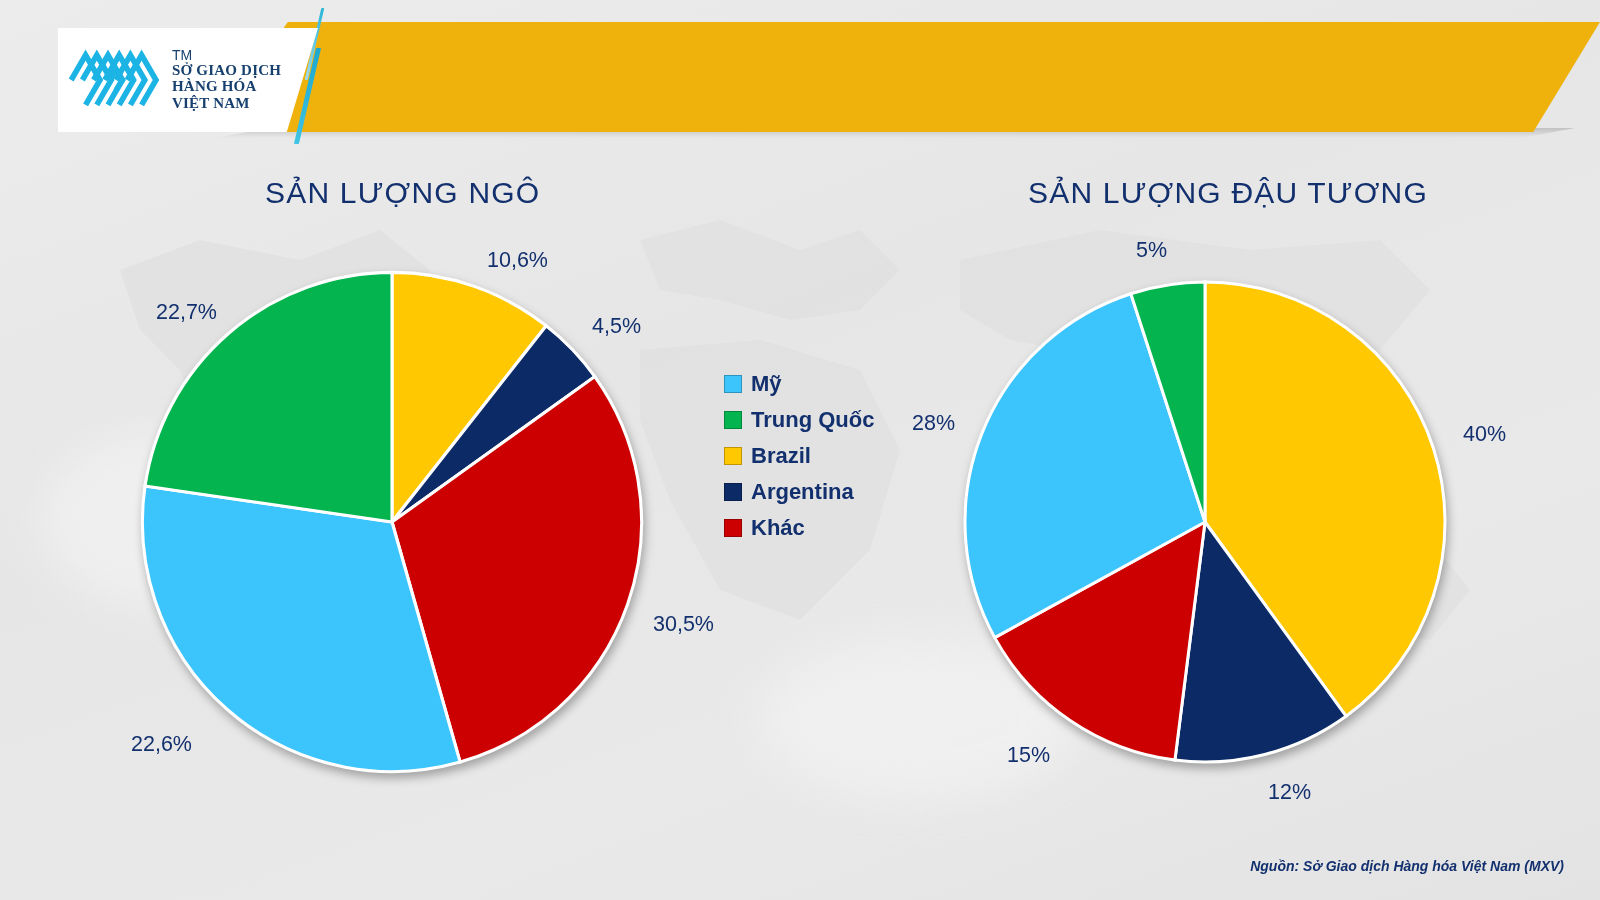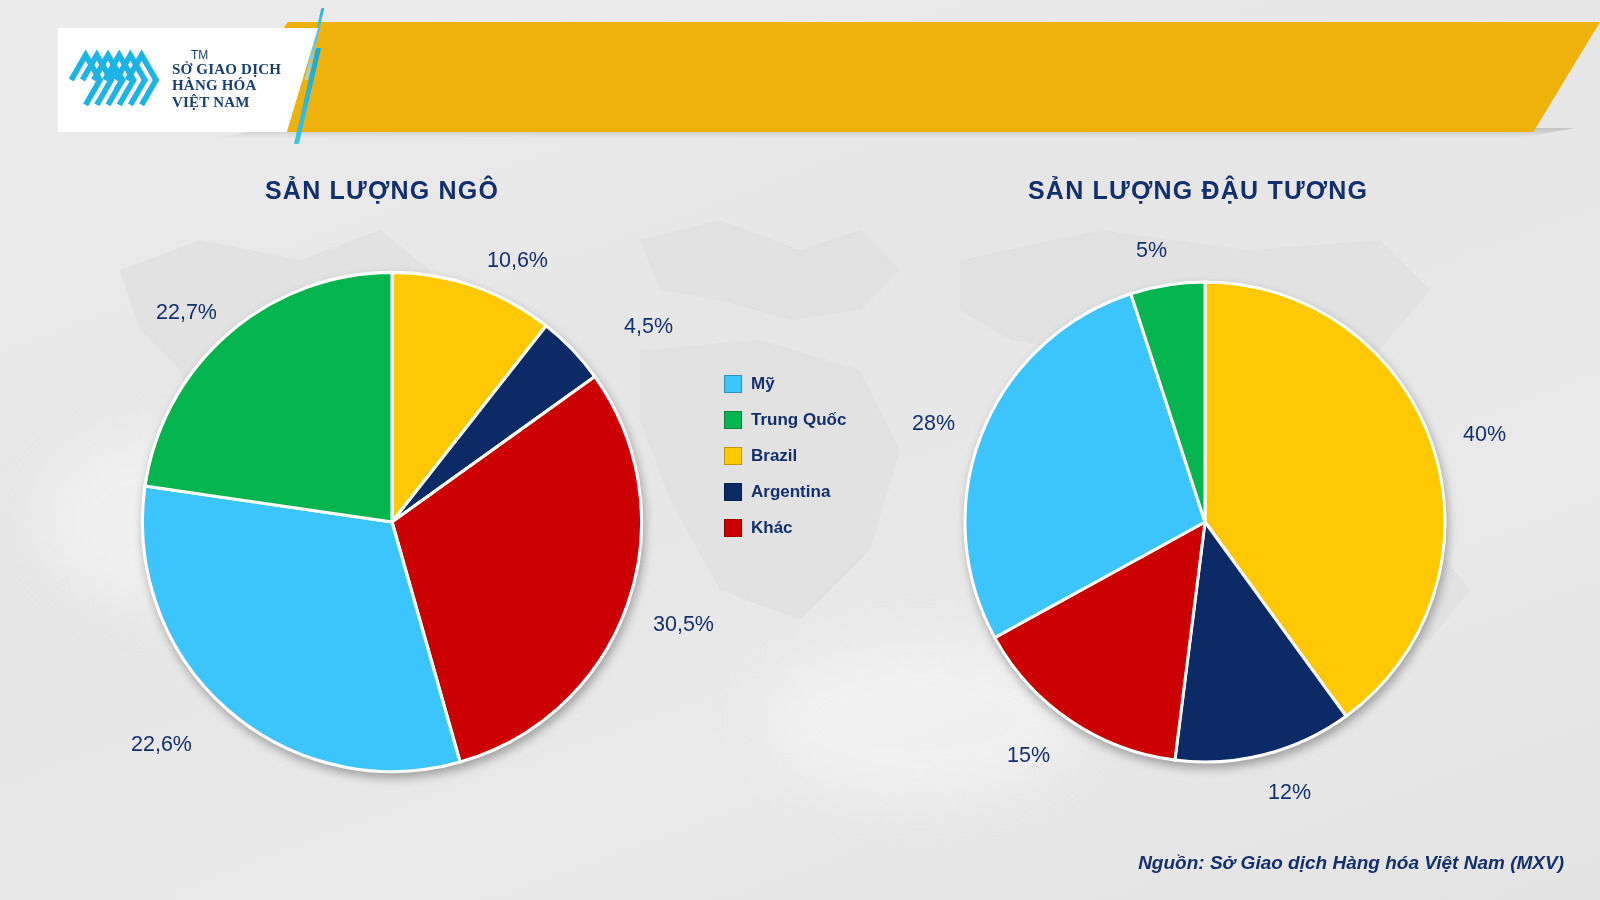--- a/index.html
+++ b/index.html
@@ -31,61 +31,61 @@
 
   #logo-card{position:absolute;left:58px;top:28px;width:260px;height:104px;
      background:#ffffff;
      clip-path:polygon(0% 0%, 100% 0%, 88% 100%, 0% 100%);
      box-shadow:3px 4px 10px rgba(0,0,0,.22);
      display:flex;align-items:center;gap:8px;padding-left:10px;box-sizing:border-box;}
   #logo-mark{width:96px;height:66px;flex:0 0 auto;}
   #logo-mark path,#logo-mark polyline{stroke:#1bb4e4;fill:none;stroke-width:7;}
   #logo-text{display:flex;flex-direction:column;justify-content:center;
      line-height:1.12;}
-  #logo-text .tm{font-size:12px;color:#16406e;margin-bottom:-2px;margin-left:19px;}
+  #logo-text .tm{font-size:14px;color:#16406e;margin-bottom:-2px;}
   #logo-text span.l{font-family:"Liberation Serif","DejaVu Serif",serif;
      font-size:15px;font-weight:600;color:#17406f;letter-spacing:.2px;
      white-space:nowrap;}
 
   .accent-stripe{position:absolute;background:#2ab6d8;border-radius:1px;}
   #stripe-1{left:313px;top:8px;width:3px;height:72px;transform:skewX(-13deg);
      background:linear-gradient(to bottom,#2ab6d8,#9fdcec);}
   #stripe-2{left:305px;top:48px;width:5px;height:96px;transform:skewX(-13deg);
      background:linear-gradient(to bottom,#1ba7cf,#3fc4e2);}
 
   #title{position:absolute;left:330px;top:28px;width:1180px;height:100px;
      display:flex;flex-direction:column;align-items:center;justify-content:center;}
   #title .tline{font-size:37px;font-weight:bold;color:#13306e;
      letter-spacing:.5px;line-height:1.18;text-align:center;white-space:nowrap;}
 
   
-  .chart-title{position:absolute;font-size:25px;font-weight:bold;color:#13306e;
+  .chart-title{position:absolute;font-size:30px;font-weight:normal;color:#13306e;
      letter-spacing:1.2px;white-space:nowrap;}
   #title-left{left:265px;top:176px;}
   #title-right{left:1028px;top:176px;}
 
   .pie-wrap{position:absolute;}
   #pie-left{left:132px;top:262px;width:520px;height:520px;}
   #pie-right{left:955px;top:272px;width:500px;height:500px;}
   .pie-wrap svg{display:block;width:100%;height:100%;
      filter:drop-shadow(2px 5px 5px rgba(0,0,0,.30));}
   .slice{stroke:#ffffff;stroke-width:1.2;}
 
   .pct{position:absolute;font-size:21.5px;font-weight:normal;color:#13306e;
      white-space:nowrap;}
 
   
   #legend{position:absolute;left:724px;top:366px;}
   .legend-row{display:flex;align-items:center;height:36px;}
   .swatch{width:16px;height:16px;margin-right:9px;flex:0 0 auto;
      border:1px solid rgba(0,0,0,.25);}
-  .legend-label{font-size:17px;font-weight:bold;color:#13306e;white-space:nowrap;}
+  .legend-label{font-size:22px;font-weight:bold;color:#13306e;white-space:nowrap;}
 
   
-  #source{position:absolute;right:36px;bottom:26px;font-size:19px;font-weight:bold;
+  #source{position:absolute;right:36px;bottom:26px;font-size:14px;font-weight:bold;
      font-style:italic;color:#13306e;white-space:nowrap;}
 </style>
 </head>
 <body>
 
 <div id="canvas">
 
   <svg id="worldmap" viewBox="0 0 1600 700" preserveAspectRatio="none">
     <path d="M120 150 L200 120 L300 140 L380 110 L430 150 L400 210 L330 250 L300 320 L250 380 L210 330 L180 250 L140 210 Z"></path>
     <path d="M300 400 L360 380 L420 430 L440 520 L400 600 L350 640 L320 560 L300 480 Z"></path>
@@ -148,21 +148,21 @@
           <path d="M 100 100 L 100 4 A 96 96 0 0 1 156.4273842200774 177.66563145999496 Z" fill="#ffc800" class="slice"></path>
           <path d="M 100 100 L 156.4273842200774 177.66563145999496 A 96 96 0 0 1 87.96800957782682 195.24301132618987 Z" fill="#0c2a66" class="slice"></path>
           <path d="M 100 100 L 87.96800957782682 195.24301132618987 A 96 96 0 0 1 15.87455871578912 146.2483527137647 Z" fill="#cc0000" class="slice"></path>
           <path d="M 100 100 L 15.87455871578912 146.2483527137647 A 96 96 0 0 1 70.33436854000503 8.698574435665265 Z" fill="#3cc4fd" class="slice"></path>
           <path d="M 100 100 L 70.33436854000503 8.698574435665265 A 96 96 0 0 1 99.99999999999999 4 Z" fill="#04b44e" class="slice"></path>
         </g>
     </svg>
   </div>
 
   <div class="pct" style="left:487px;top:248px;">10,6%</div>
-  <div class="pct" style="left:624px;top:314px;">4,5%</div>
+  <div class="pct" style="left:592px;top:314px;">4,5%</div>
   <div class="pct" style="left:653px;top:612px;">30,5%</div>
   <div class="pct" style="left:131px;top:732px;">22,6%</div>
   <div class="pct" style="left:156px;top:300px;">22,7%</div>
 
   <div class="pct" style="left:1463px;top:422px;text-align:right;">40%</div>
   <div class="pct" style="left:1268px;top:780px;">12%</div>
   <div class="pct" style="left:1007px;top:743px;">15%</div>
   <div class="pct" style="left:912px;top:411px;">28%</div>
   <div class="pct" style="left:1136px;top:238px;">5%</div>
 

